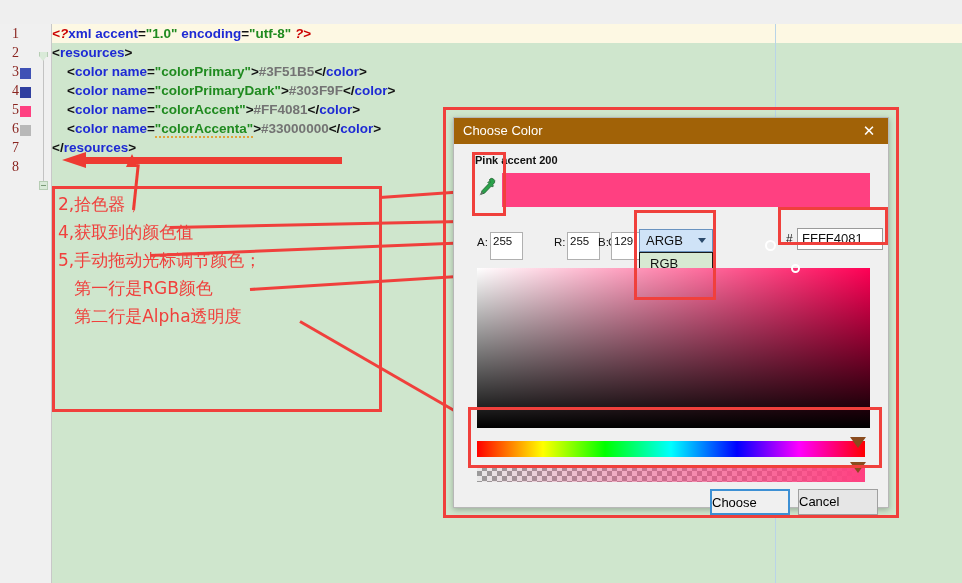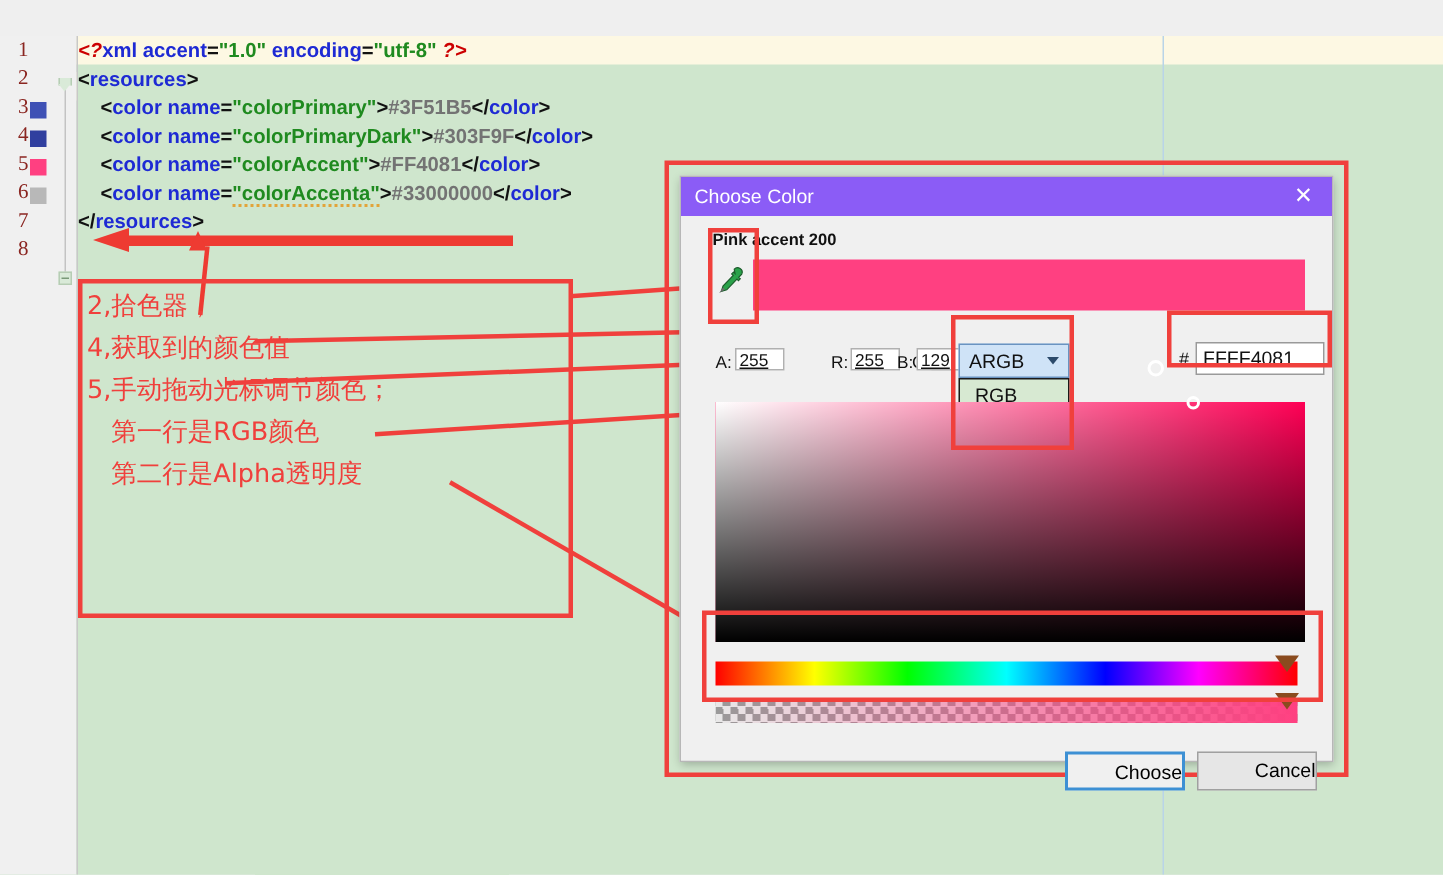--- a/index.html
+++ b/index.html
@@ -65,35 +65,35 @@
   #hl-outer{left:443px;top:107px;width:456px;height:411px;}
   #hl-picker{left:472px;top:152px;width:34px;height:64px;}
   #hl-mode{left:634px;top:210px;width:82px;height:90px;}
   #hl-hex{left:778px;top:207px;width:110px;height:38px;}
   #hl-sliders{left:468px;top:407px;width:414px;height:61px;}
 
   
   #dlg{position:absolute;left:453px;top:117px;width:436px;height:391px;
        background:#f0f0f0;border:1px solid #b7b7b7;box-sizing:border-box;
        box-shadow:0 2px 6px rgba(0,0,0,.25);}
-  #dlg-title{height:26px;background:#8b5cf6;color:#fff;font-size:13px;
+  #dlg-title{height:26px;background:#a16207;color:#fff;font-size:13px;
              line-height:26px;padding-left:9px;position:relative;}
   #dlg-close{position:absolute;right:8px;top:0;width:22px;height:26px;
              line-height:26px;text-align:center;color:#fff;font-size:15px;}
   #dlg-body{position:absolute;left:0;top:26px;right:0;bottom:0;background:#f0f0f0;}
 
   #colorname{position:absolute;left:21px;top:10px;font-size:11px;font-weight:bold;color:#111;}
   #picker-ico{position:absolute;left:22px;top:33px;width:22px;height:22px;}
   #preview{position:absolute;left:48px;top:29px;width:368px;height:34px;background:#ff4081;}
 
   .chan{position:absolute;top:88px;font-size:11.5px;color:#111;}
   .chan .lbl{position:absolute;left:0;top:4px;}
-  .chan .box{position:absolute;top:0;width:33px;height:15px;background:#fff;
+  .chan .box{position:absolute;top:0;width:33px;height:28px;background:#fff;
              border:1px solid #b0b0b0;box-sizing:border-box;font-size:11.5px;
-             line-height:17px;padding-left:2px;text-decoration:underline;}
+             line-height:17px;padding-left:2px;}
   #combo{position:absolute;left:185px;top:85px;width:74px;height:23px;
          background:#cfe3f7;border:1px solid #6a93c0;box-sizing:border-box;
          font-size:13px;line-height:21px;padding-left:6px;color:#111;}
   #combo .arr{position:absolute;right:6px;top:8px;width:0;height:0;
     border-left:4px solid transparent;border-right:4px solid transparent;border-top:5px solid #2b4a6b;}
   #droplist{position:absolute;left:185px;top:108px;width:74px;
             border:1px solid #1a1a1a;box-sizing:border-box;background:#d7e9d2;}
   #droplist div{height:21px;line-height:21px;font-size:13px;padding-left:10px;color:#111;}
   #droplist div.sel{background:#2a8ded;color:#fff;}
 
@@ -114,21 +114,21 @@
        background:linear-gradient(to right,#f00 0%,#ff0 17%,#0f0 33%,#0ff 50%,#00f 67%,#f0f 83%,#f00 100%);}
   #alpha{position:absolute;left:23px;top:322px;width:388px;height:16px;
     background-image:linear-gradient(to right,rgba(255,64,129,0),rgba(255,64,129,1)),
       repeating-conic-gradient(#9a9a9a 0 25%, #e8e8e8 0 50%);
     background-size:100% 100%, 10px 10px;}
   .thumb{position:absolute;width:0;height:0;border-left:8px solid transparent;
          border-right:8px solid transparent;border-top:11px solid #8a4b1e;}
 
   #btnrow{position:absolute;left:0;right:0;top:345px;height:30px;}
   .btn{position:absolute;top:0;width:80px;height:26px;font-size:13px;
-       line-height:24px;text-align:right;box-sizing:border-box;margin-top:12px;}
+       line-height:24px;text-align:left;box-sizing:border-box;}
   #btn-choose{left:256px;background:#f0f0f0;border:2px solid #3d90d4;}
   #btn-cancel{left:344px;background:#e6e6e6;border:1px solid #a0a0a0;line-height:24px;}
 
   #mouse-cursor{position:absolute;left:765px;top:240px;width:11px;height:11px;
                 border:2px solid #fff;border-radius:50%;box-sizing:border-box;}
 </style>
 </head>
 <body>
 
 <div id="editor">

